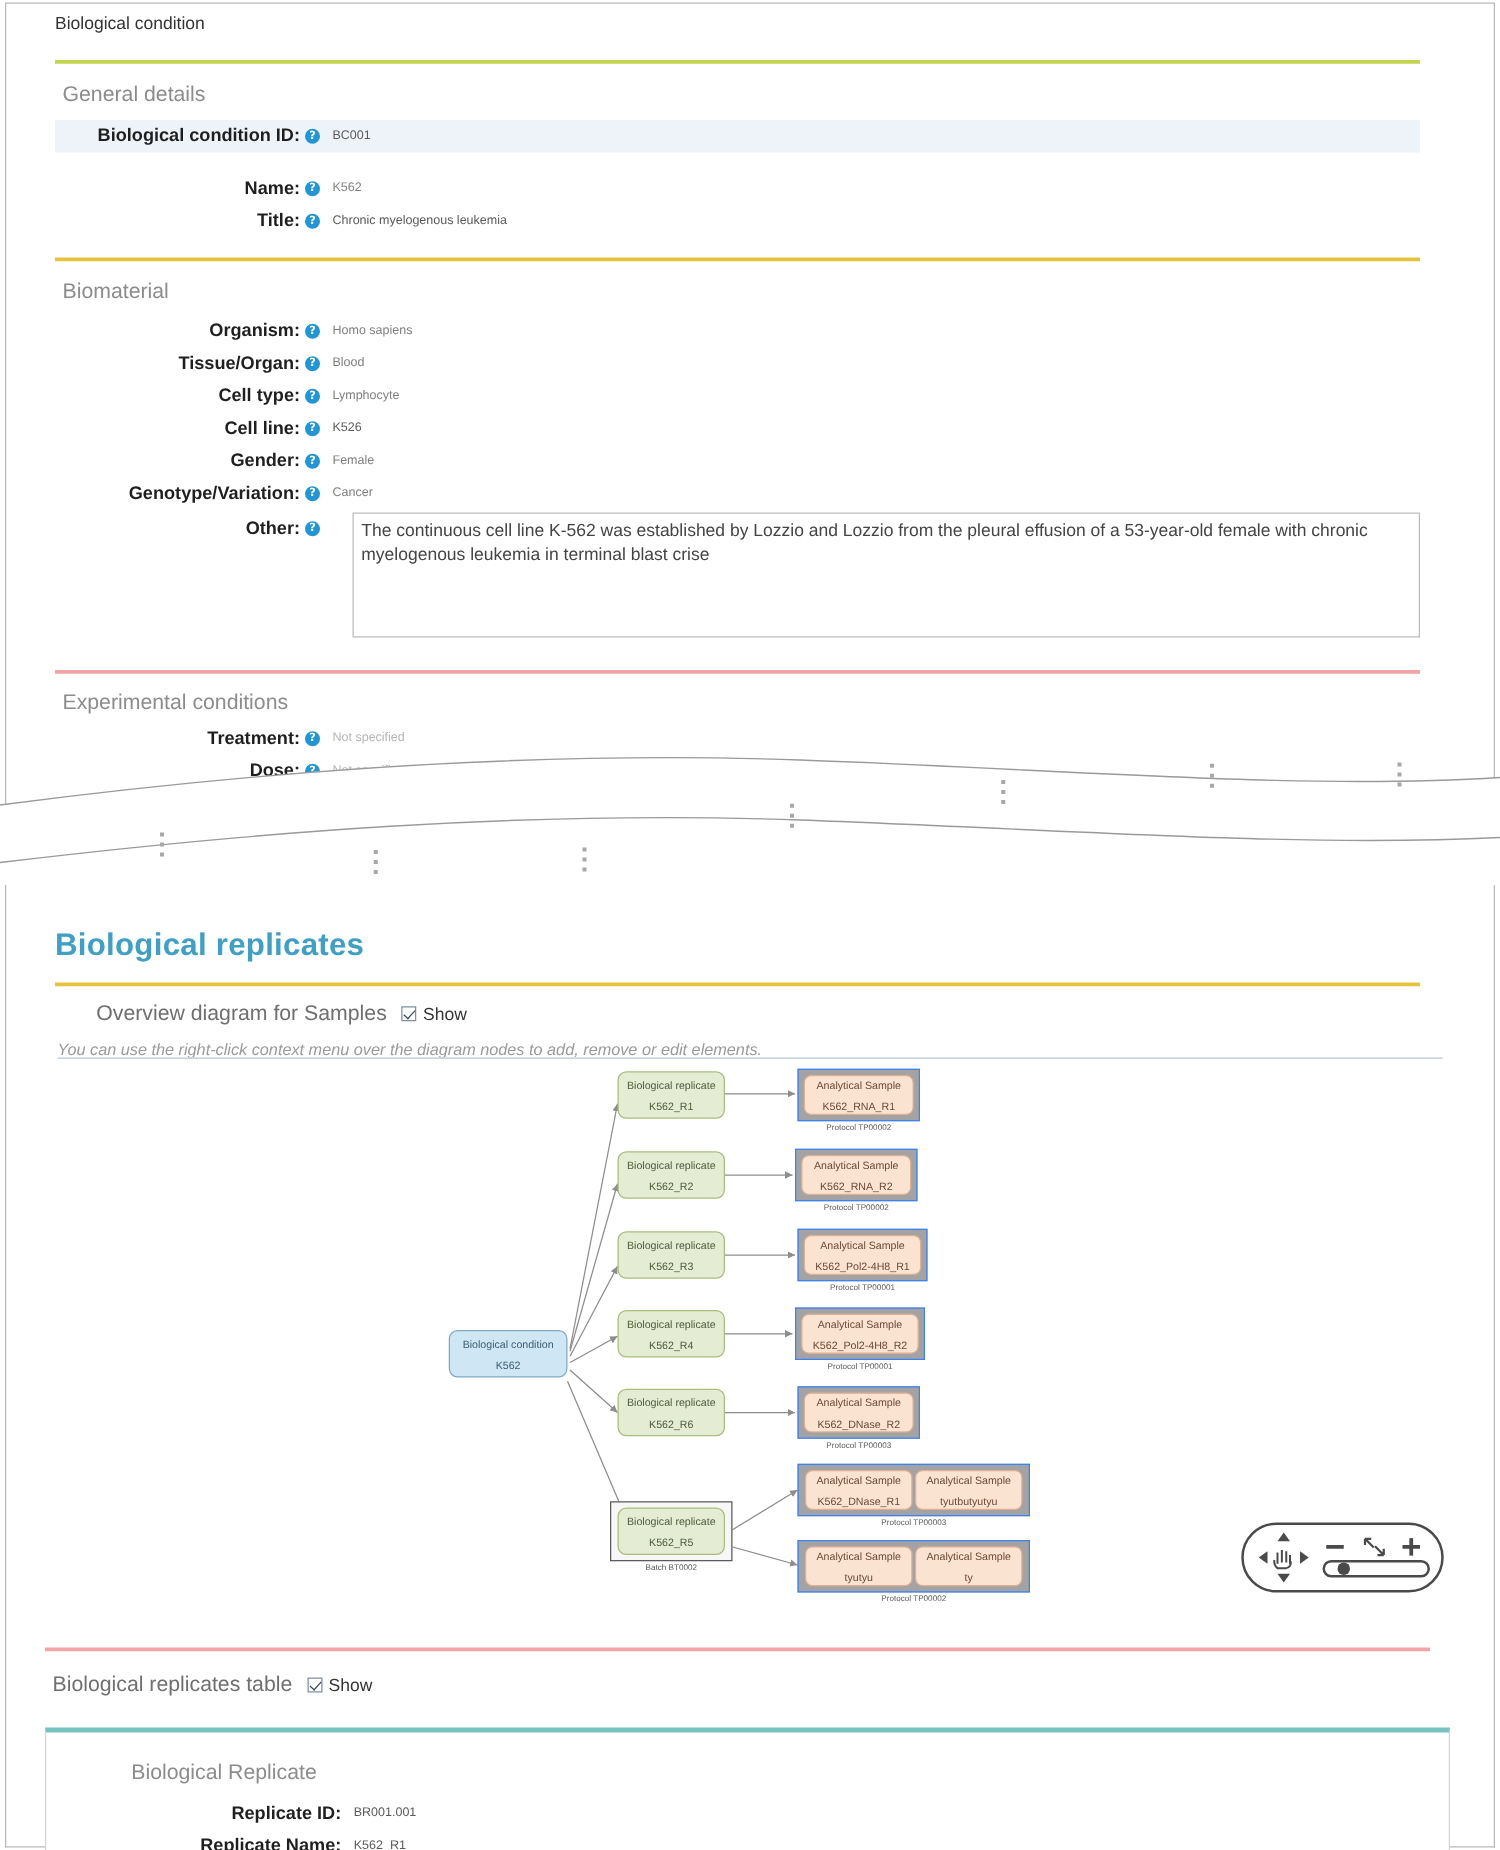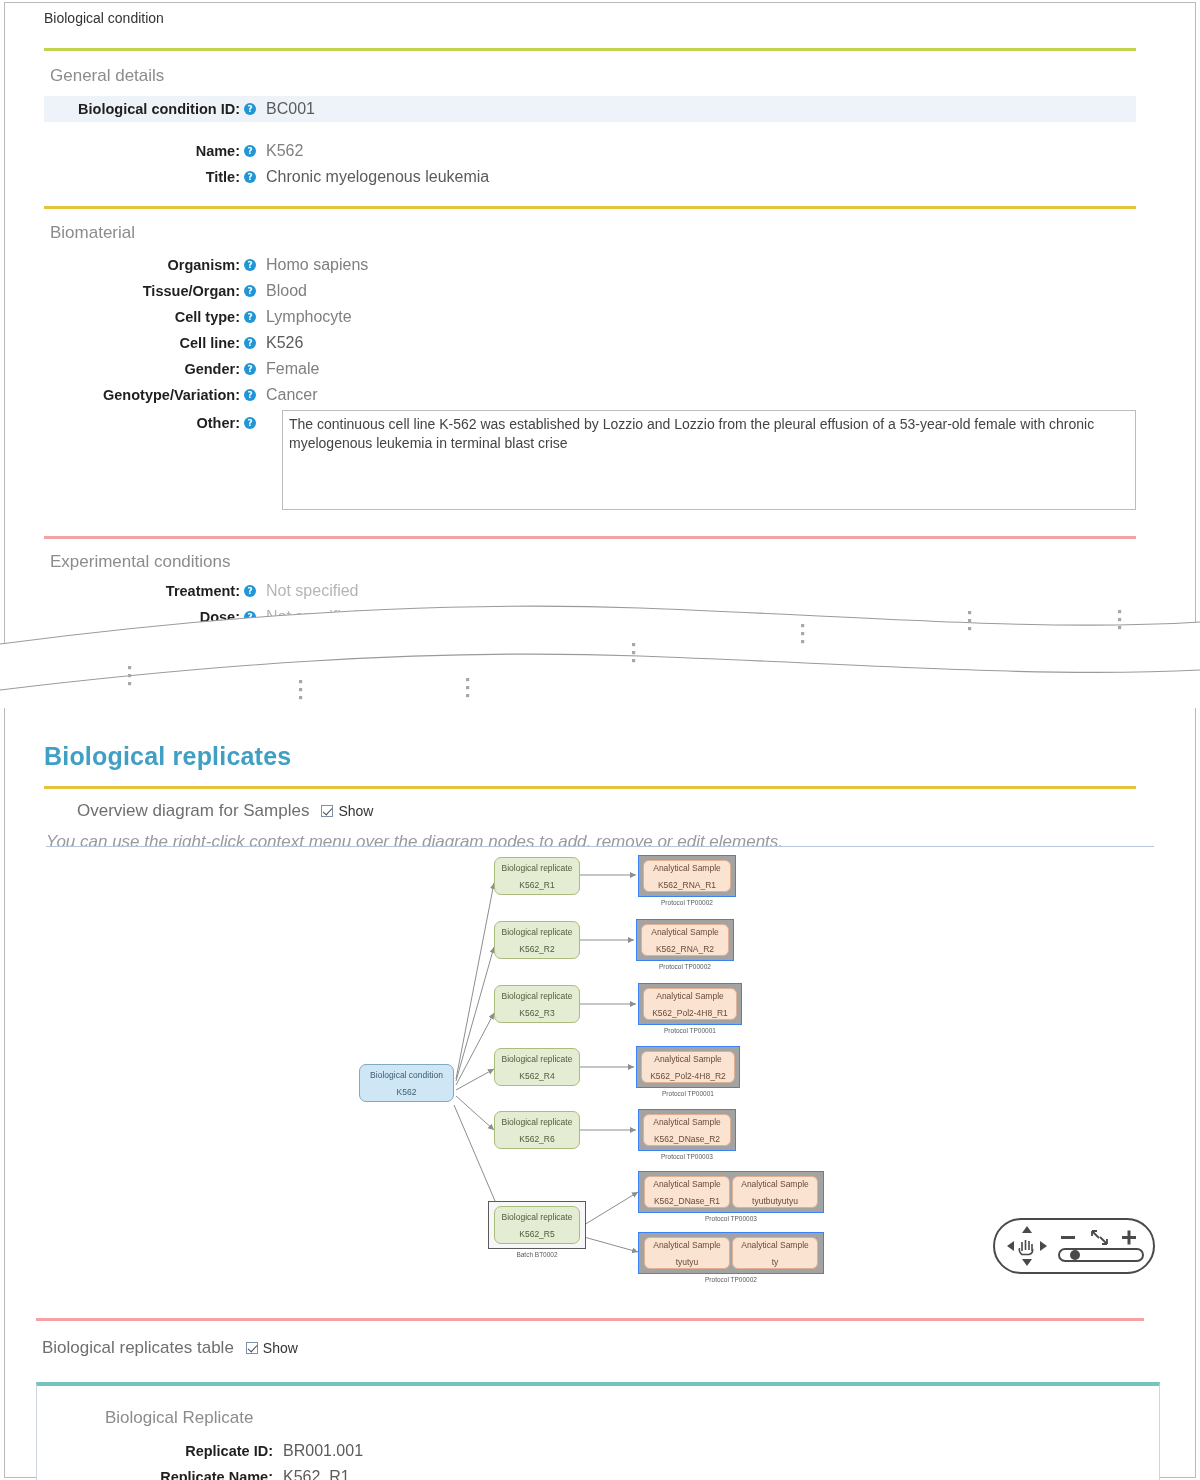--- a/index.html
+++ b/index.html
@@ -60,21 +60,21 @@
     text-align:right;
     font-weight:bold;
     font-size:14.5px;
     color:#1f1f1f;
     padding-right:4px;
     flex:none;
     white-space:nowrap;
   }
   .fval {
     color:#7f7f7f;
-    font-size:16px;
+    font-size:10px;
     padding-left:10px;
   }
   .fval.dark { color:#5b5b5b; }
   .fval.muted { color:#b5b5b5; }
 
   .qm {
     display:inline-block;
     width:12px; height:12px;
     border-radius:50%;
     background:#2196d6;
@@ -197,21 +197,21 @@
     left:3px; top:0px;
     width:4px; height:8px;
     border:solid #3a4a5c;
     border-width:0 1.6px 1.6px 0;
     transform:rotate(42deg);
   }
   .showlbl { font-size:14px; color:#333; margin-left:5px; }
 
   .hint {
     font-style:italic;
-    font-size:17px;
+    font-size:13px;
     color:#9a9a9a;
   }
 
   
   .card {
     position:absolute;
     left:36px; top:1382px;
     width:1124px; height:100px;
     border:1px solid #cfd6dd;
     border-top:4px solid #76c2be;

